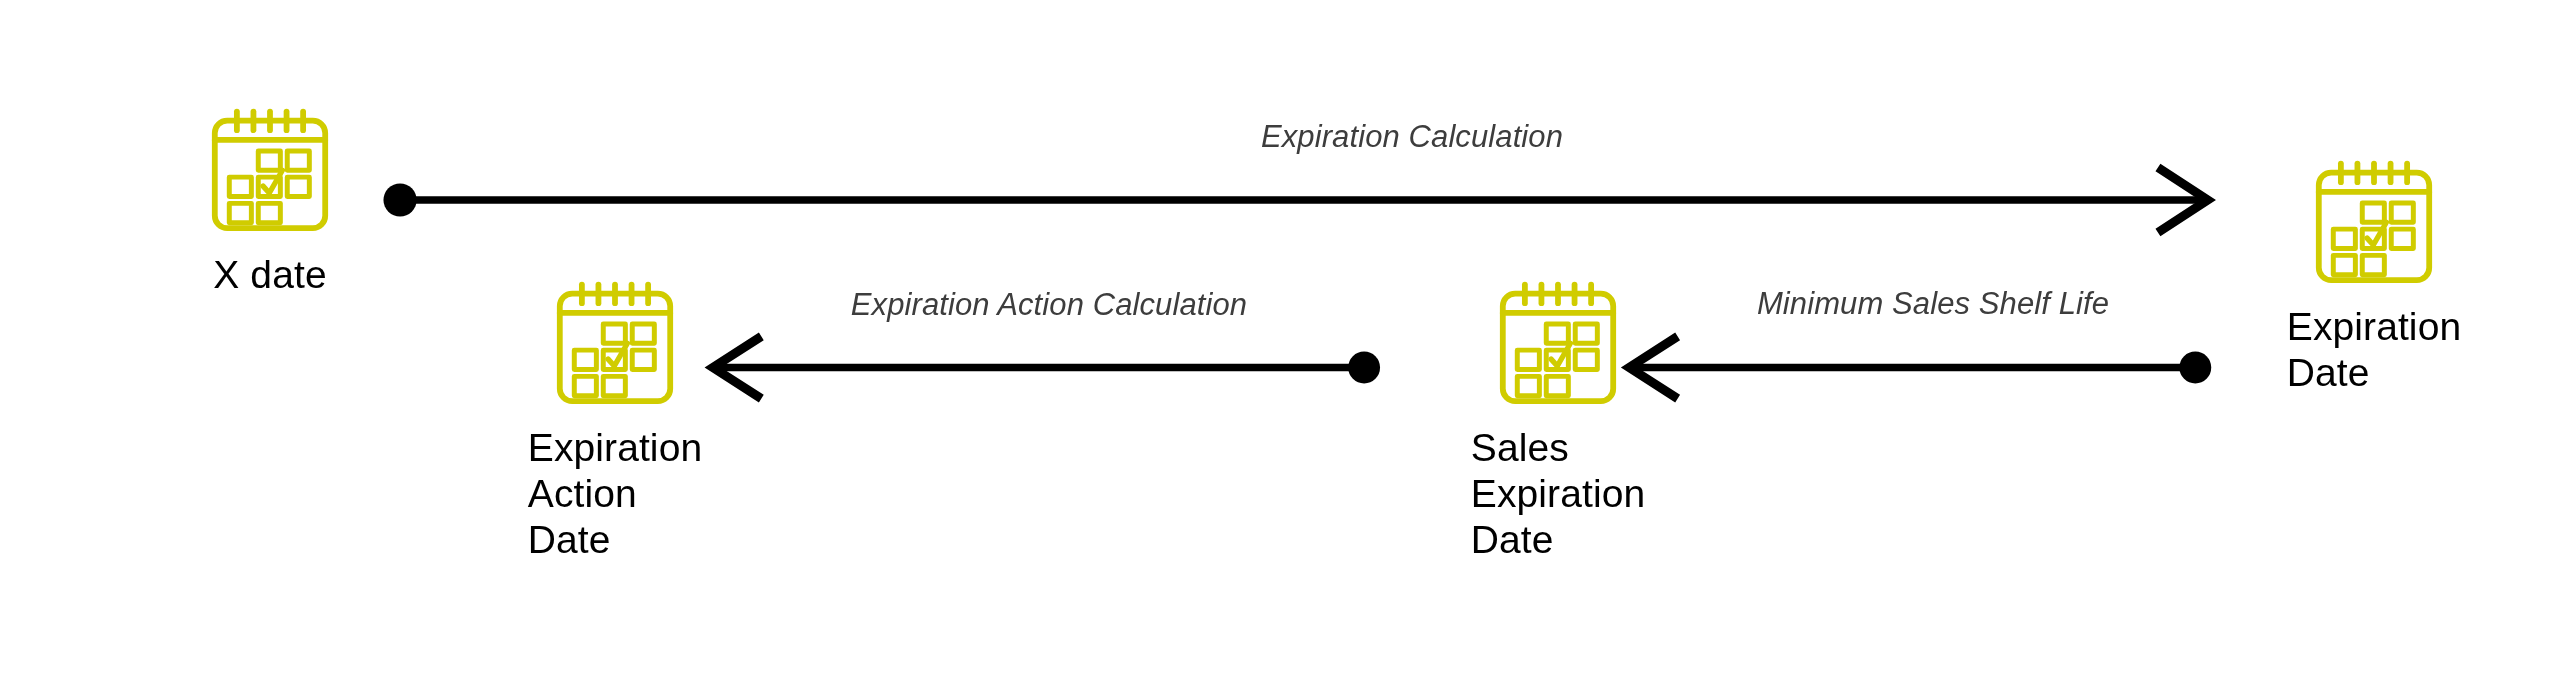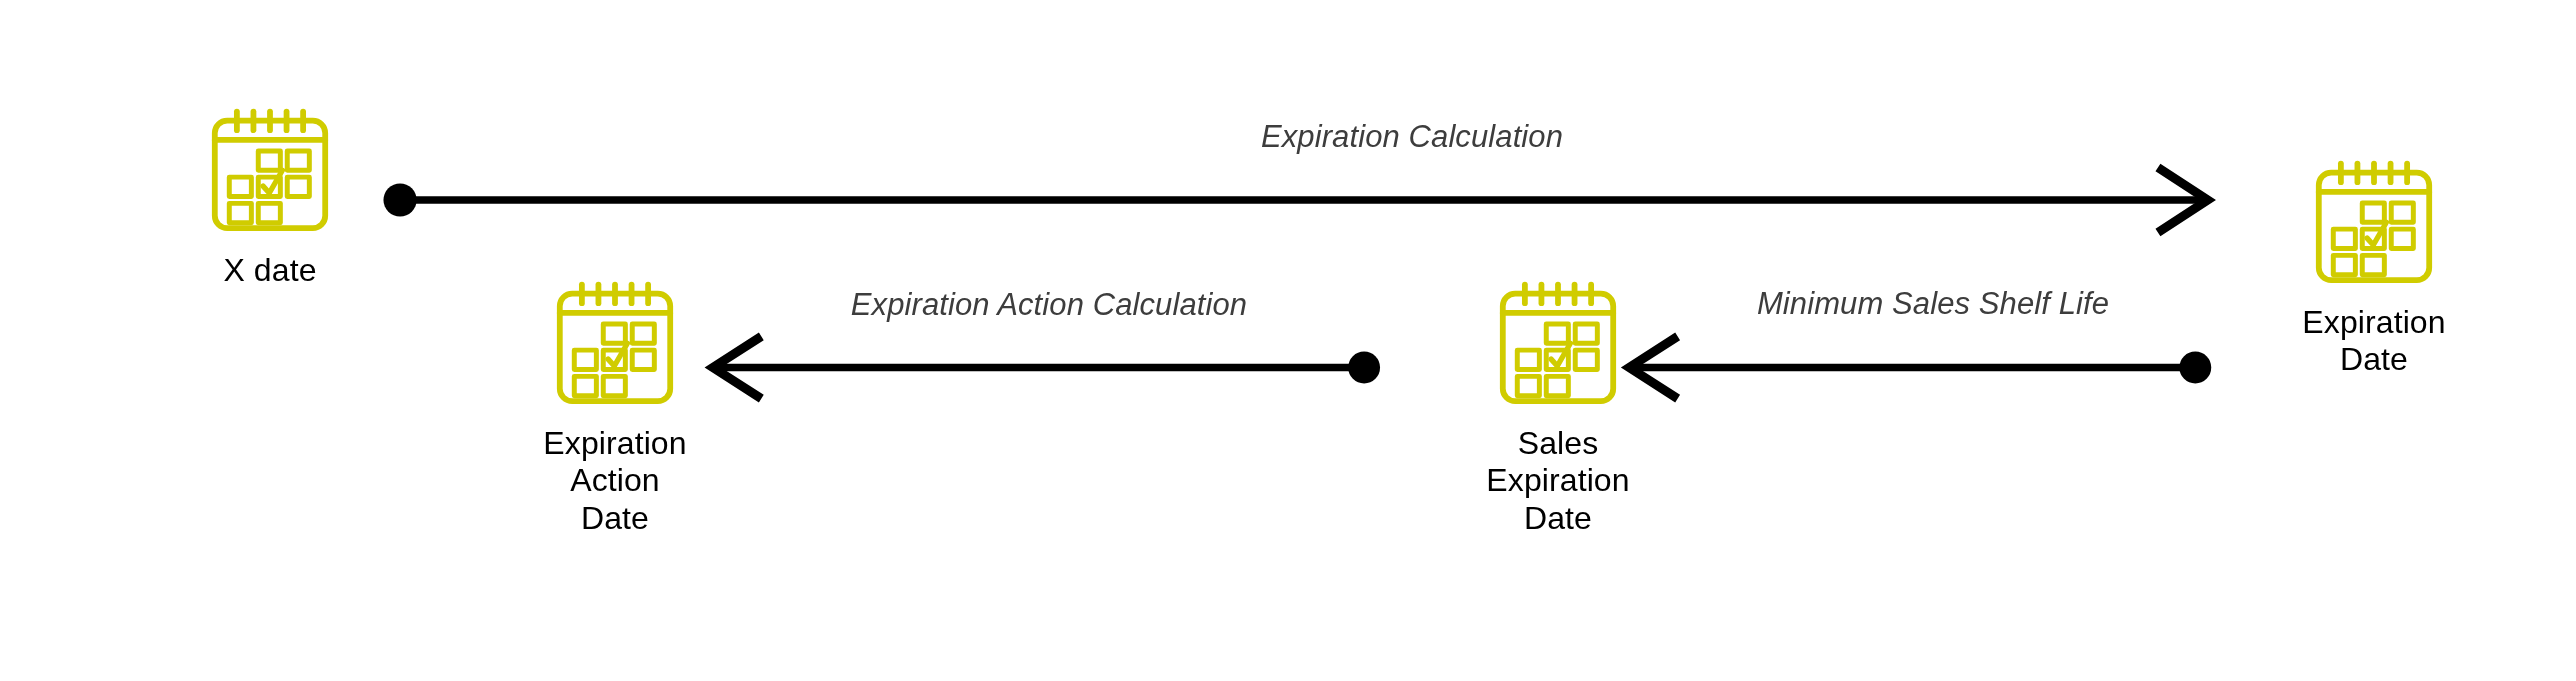--- a/index.html
+++ b/index.html
@@ -23,24 +23,24 @@
     display: flex;
     flex-direction: column;
     align-items: center;
   }
   .cal-icon {
     display: block;
   }
   .node-label {
     margin-top: 9.7px;
     font-family: "Liberation Sans", sans-serif;
-    font-size: 32px;
+    font-size: 39px;
     line-height: 1.18;
     color: #000000;
-    text-align: center;
+    text-align: left;
     white-space: pre-line;
     letter-spacing: 0.1px;
   }
   .edge-label {
     position: absolute;
     font-family: "Liberation Sans", sans-serif;
     font-style: italic;
     font-size: 31px;
     color: #3d3d3d;
     white-space: nowrap;

